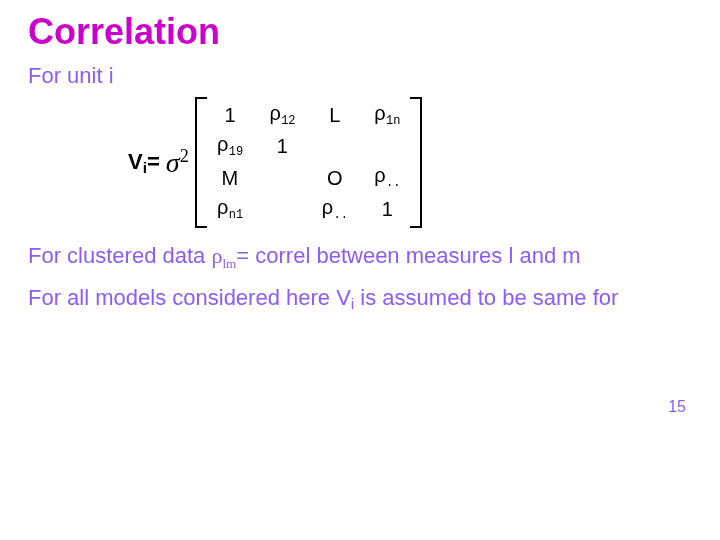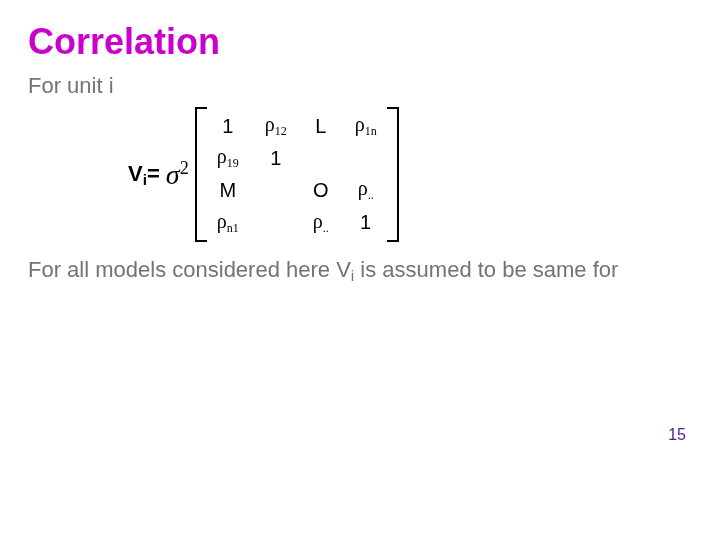--- a/index.html
+++ b/index.html
@@ -10,33 +10,33 @@
     background: #ffffff;
     font-family: Arial, Helvetica, sans-serif;
     color: #000000;
     position: relative;
     overflow: hidden;
   }
   .slide {
     box-sizing: border-box;
     width: 720px;
     height: 452px;
-    padding: 22px 28px 0 28px;
+    padding: 12px 28px 0 28px;
     position: relative;
   }
   .title {
     font-size: 36px;
     font-weight: 700;
     color: #cc00cc;
     margin: 0 0 10px 0;
     line-height: 1.1;
   }
   .line {
     font-size: 22px;
-    color: #737373;
+    color: #8b5cf6;
     margin: 0 0 12px 0;
     line-height: 1.25;
   }
   .line-tight {
     margin-bottom: 8px;
   }
   .indent-block {
     margin-left: 22px;
     font-size: 22px;
     line-height: 1.25;
@@ -77,21 +77,21 @@
   .mgrid {
     display: grid;
     grid-template-columns: repeat(4, auto);
     column-gap: 26px;
     row-gap: 6px;
     padding: 6px 10px;
     align-items: center;
     justify-items: center;
   }
   .cell-sub {
-    font-family: Liberation Serif, serif;
+    font-family: Liberation Mono, monospace;
   }
   .cell-sub .rho { font-size: 20px; }
   .cell-sub sub {
     font-size: 0.6em;
     vertical-align: -0.35em;
   }
   .inline-rho {
     font-family: "Times New Roman", serif;
     font-size: 22px;
   }
@@ -99,23 +99,23 @@
     font-size: 0.6em;
     vertical-align: -0.35em;
   }
   .sub {
     font-size: 0.7em;
     vertical-align: -0.25em;
   }
   .page-num {
     position: absolute;
     right: 34px;
-    bottom: 8px;
+    bottom: 36px;
     font-size: 16px;
-    color: #4c1d95;
+    color: #8b5cf6;
   }
 </style>
 </head>
 <body>
 
 <div class="slide">
 
   <h1 class="title">Correlation</h1>
 
   <p class="line line-tight">For unit i</p>
@@ -149,19 +149,23 @@
         <span class="cell-sub"><span class="rho">ρ</span><sub>n1</sub></span>
         <span></span>
         <span class="cell-sub"><span class="rho">ρ</span><sub>..</sub></span>
         <span>1</span>
       </span>
       <span class="bracket right"></span>
     </span>
   </div>
 
 
+  <p class="line">
+    <span>For clustered data </span>
+    <span class="inline-rho"><span>ρ</span><sub>lm</sub></span><span>= correl between measures l and m</span>
+  </p>
 
   <p class="line" style="margin-bottom:18px;">
     <span>For all models considered here V</span><span class="sub">i</span><span> is assumed to be same for</span>
   </p>
 
   <div class="page-num">15</div>
 </div>
 
 </body></html>

